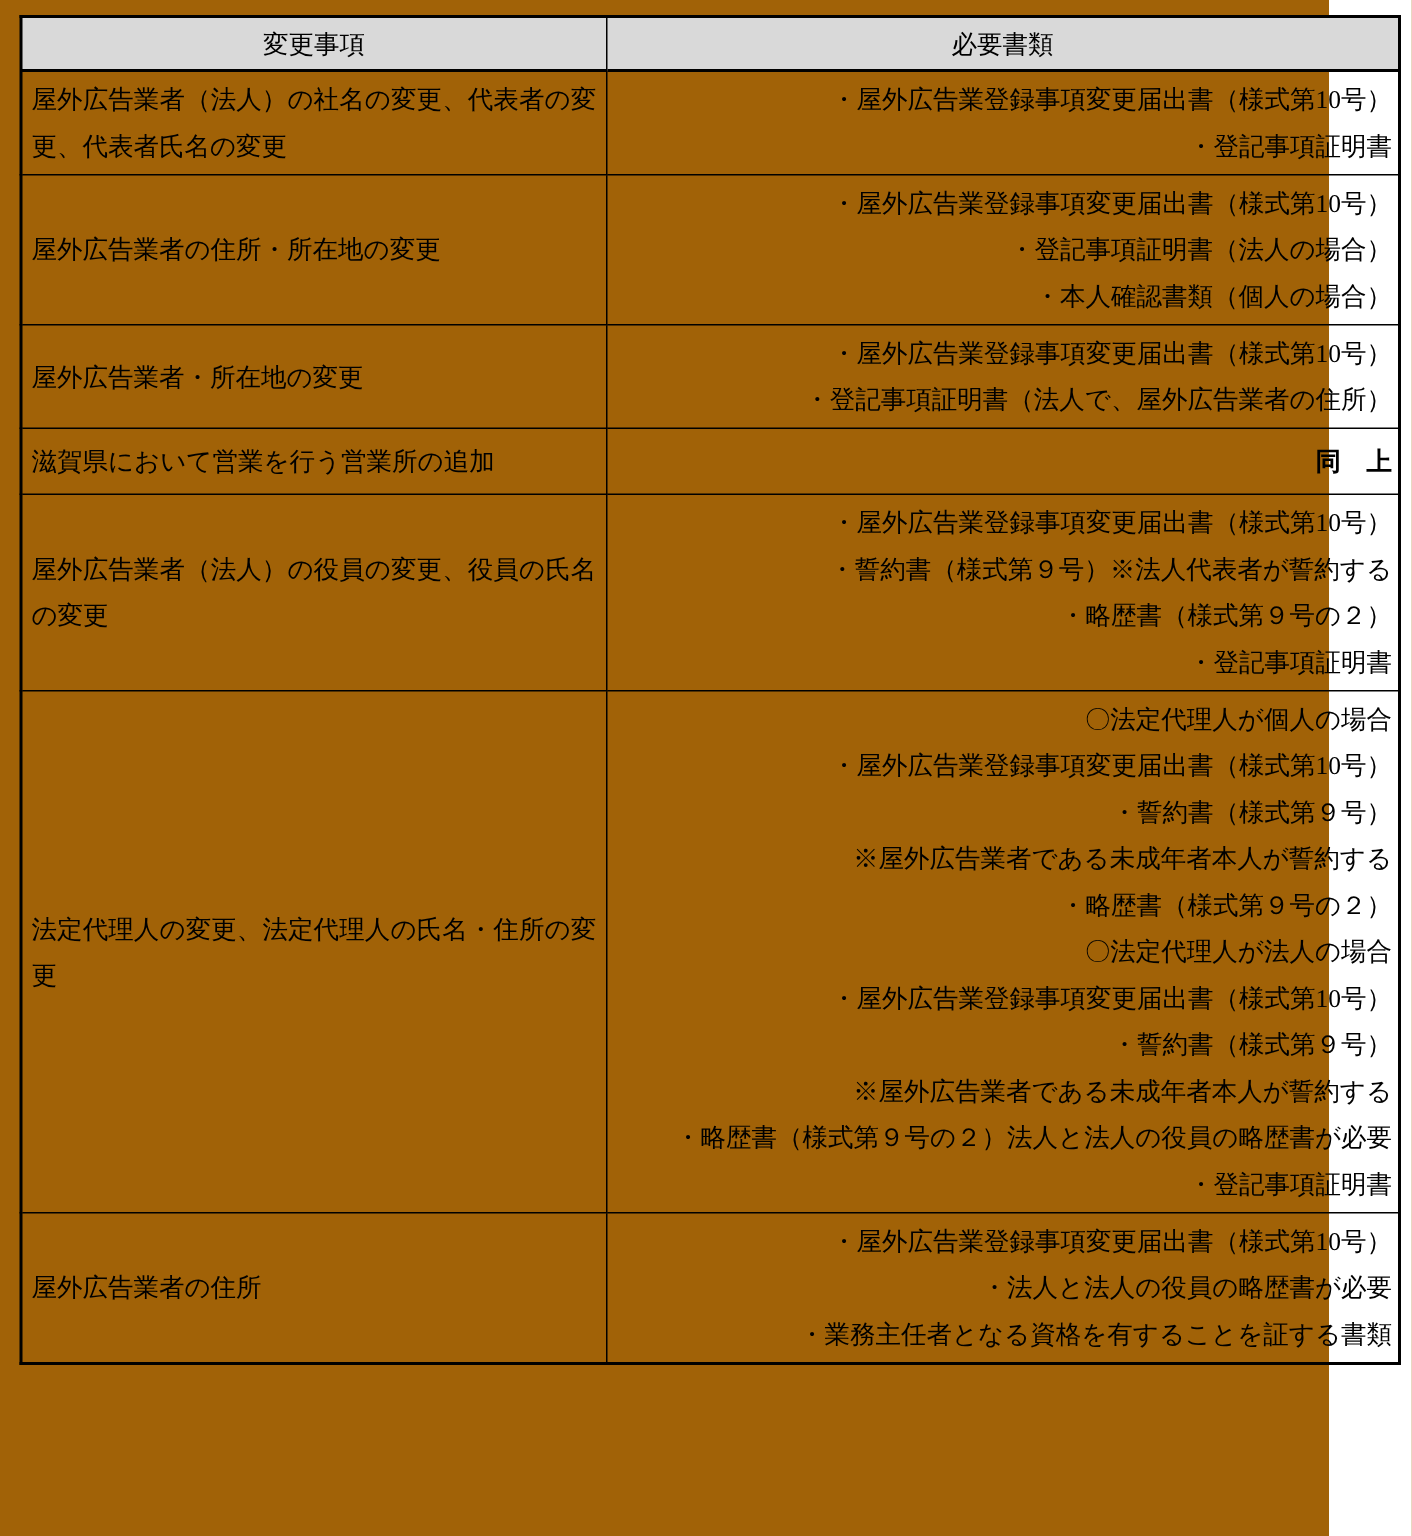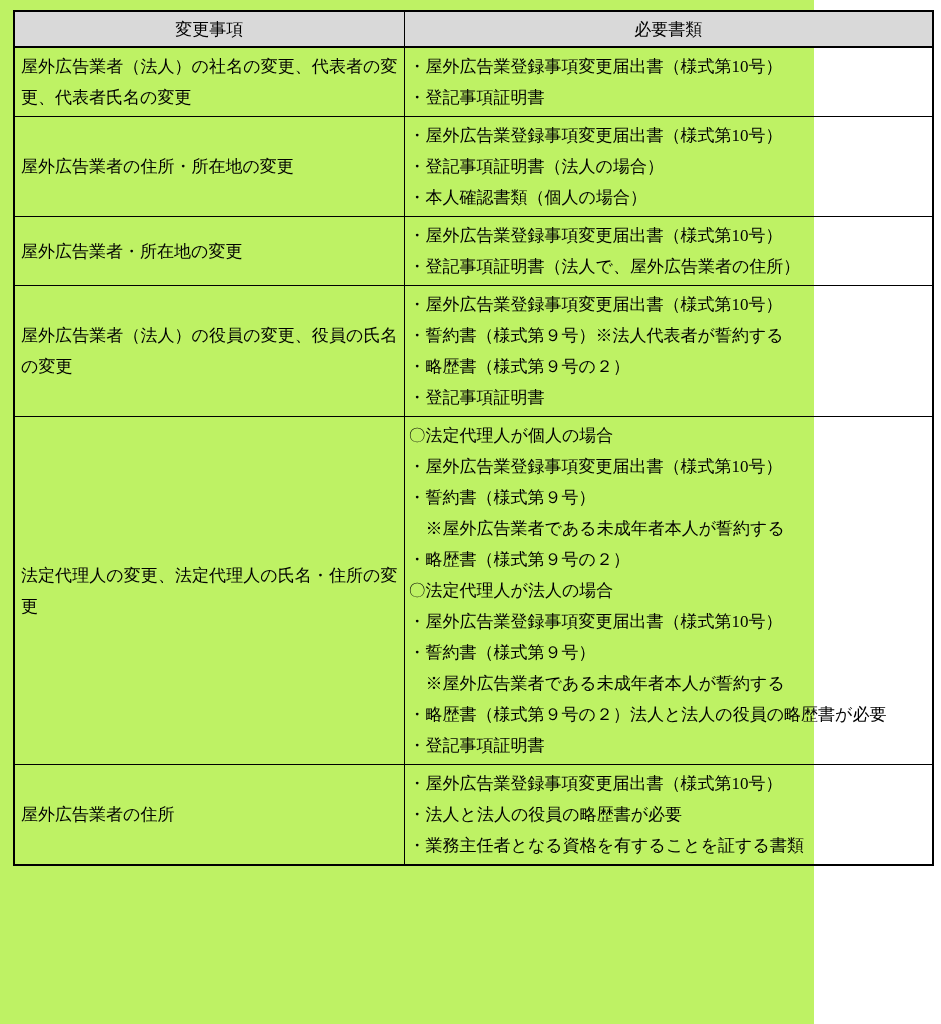--- a/index.html
+++ b/index.html
@@ -3,23 +3,23 @@
 <meta charset="utf-8">
 <style>
   * { margin: 0; padding: 0; box-sizing: border-box; }
   html, body {
     width: 941px;
     background: #ffffff;
     font-family: "Liberation Serif", "DejaVu Serif", serif;
     color: #000000;
   }
   .page {
-    width: 814px;
+    width: 886px;
     height: 1024px;
-    background: #bef264;
+    background: #a16207;
     padding: 10px 9px 9px 13px;
   }
   table.doc-table {
     border-collapse: collapse;
     width: 919px;
     table-layout: fixed;
     border: 2px solid #000000;
   }
   col.c-item { width: 390px; }
   col.c-docs { width: 529px; }
@@ -35,21 +35,21 @@
     border-bottom: 2px solid #000000;
   }
   tbody td { height: 44px; padding: 3px 5px; }
   td.item-cell {
     text-align: justify;
     text-justify: inter-ideograph;
     line-height: 31px;
     padding-left: 6px;
     padding-right: 6px;
   }
-  td.docs-cell { padding-left: 4px; padding-right: 4px; }
+  td.docs-cell { padding-left: 16px; padding-right: 4px; text-align: right; }
   .doc-line {
     line-height: 31px;
     white-space: nowrap;
   }
   .doc-line.indent { padding-left: 17px; }
   .doc-line.ditto { font-weight: bold; padding-left: 34px; }
 </style>
 </head>
 <body>
 
@@ -82,20 +82,26 @@
           </td>
         </tr>
         <tr>
           <td class="item-cell">屋外広告業者・所在地の変更</td>
           <td class="docs-cell">
             <div class="doc-line">・屋外広告業登録事項変更届出書（様式第10号）</div>
             <div class="doc-line">・登記事項証明書（法人で、屋外広告業者の住所）</div>
           </td>
         </tr>
         <tr>
+          <td class="item-cell">滋賀県において営業を行う営業所の追加</td>
+          <td class="docs-cell">
+            <div class="doc-line ditto">同　上</div>
+          </td>
+        </tr>
+        <tr>
           <td class="item-cell">屋外広告業者（法人）の役員の変更、役員の氏名の変更</td>
           <td class="docs-cell">
             <div class="doc-line">・屋外広告業登録事項変更届出書（様式第10号）</div>
             <div class="doc-line">・誓約書（様式第９号）※法人代表者が誓約する</div>
             <div class="doc-line">・略歴書（様式第９号の２）</div>
             <div class="doc-line">・登記事項証明書</div>
           </td>
         </tr>
         <tr>
           <td class="item-cell">法定代理人の変更、法定代理人の氏名・住所の変更</td>

